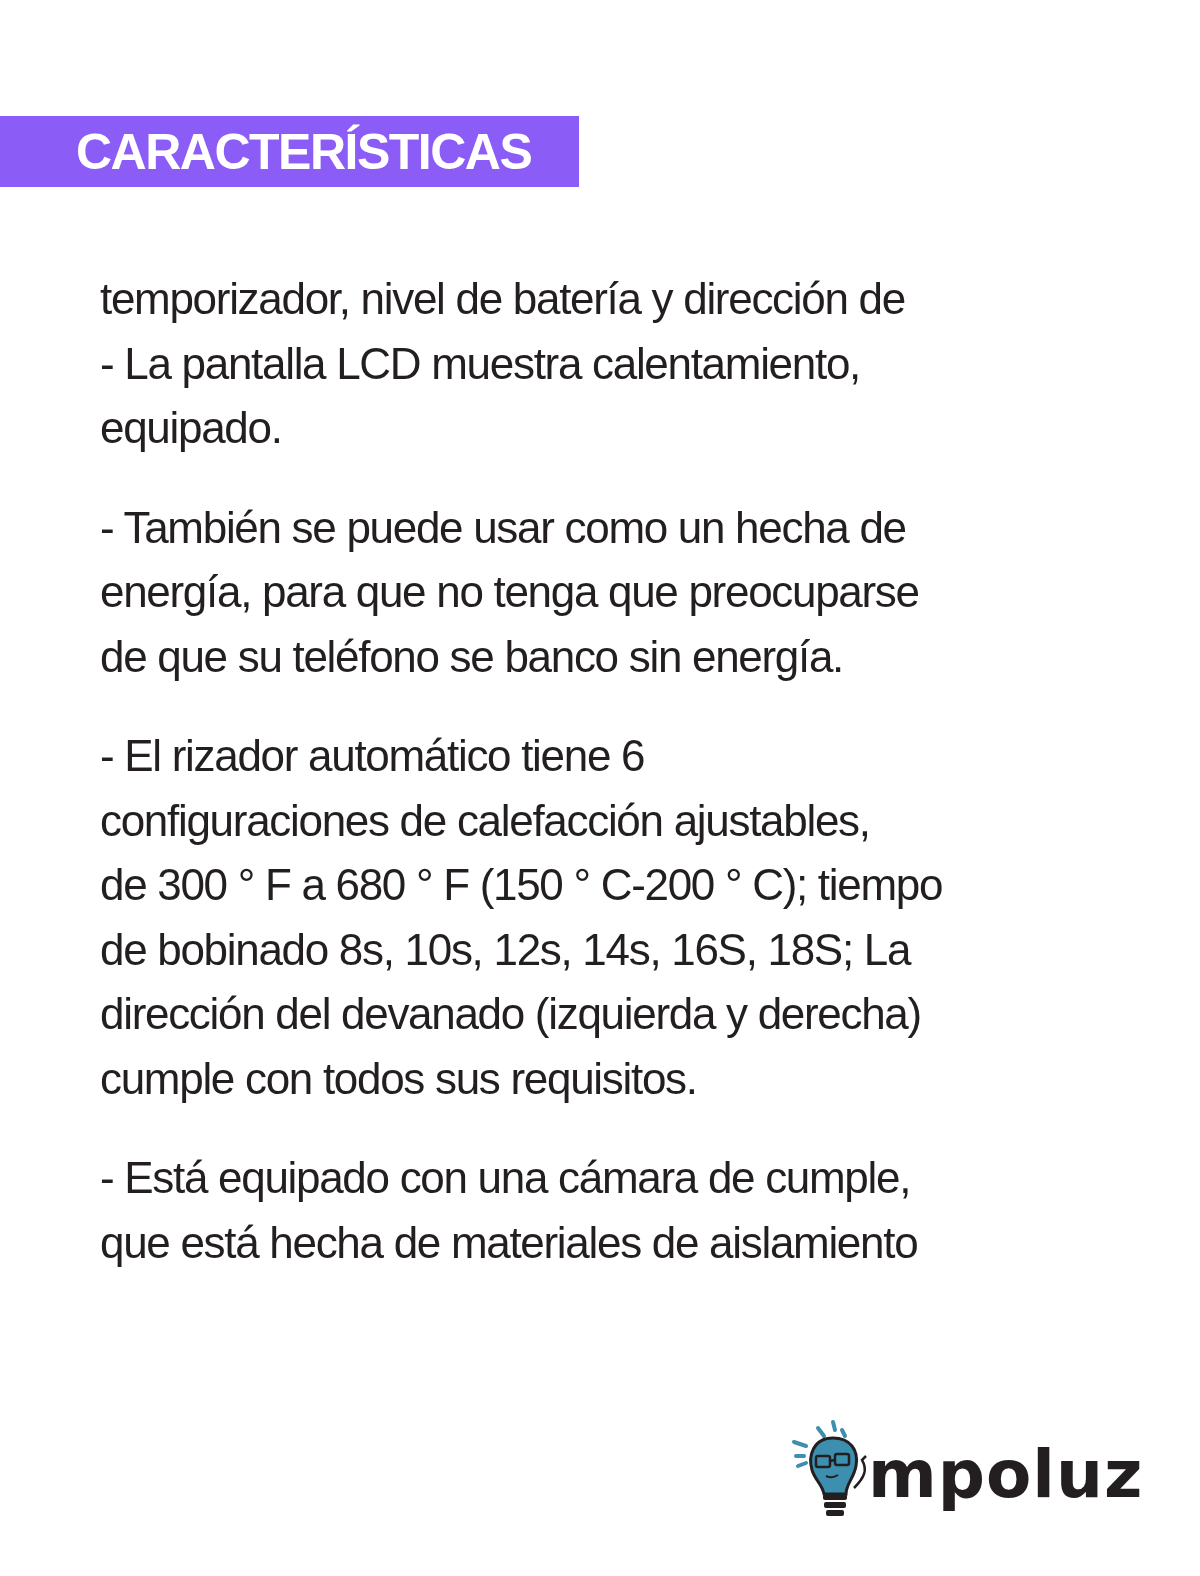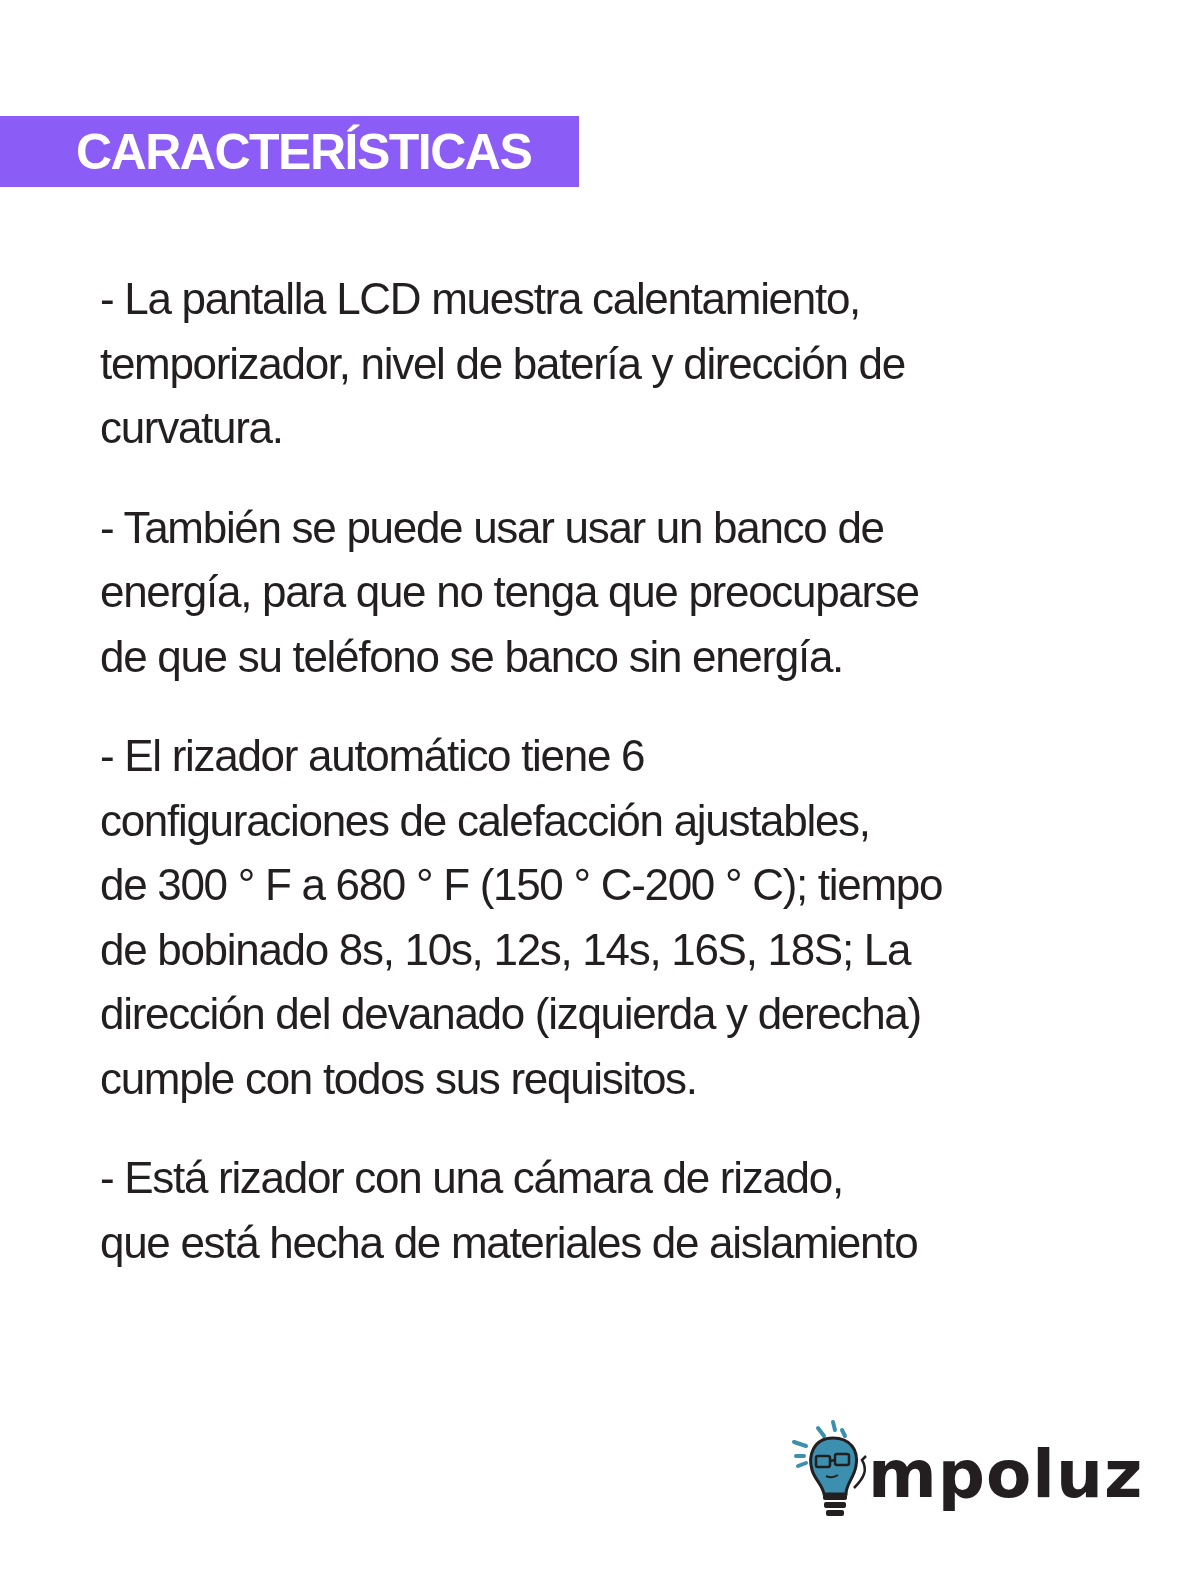--- a/index.html
+++ b/index.html
@@ -47,39 +47,39 @@
   </style>
 </head>
 <body>
 
 <div class="banner">
   <div class="banner-title">CARACTERÍSTICAS</div>
 </div>
 
 <div class="content">
   <p class="para">
+    <span class="line">temporizador, nivel de batería y dirección de</span>
     <span class="line">- La pantalla LCD muestra calentamiento,</span>
-    <span class="line">temporizador, nivel de batería y dirección de</span>
-    <span class="line">curvatura.</span>
+    <span class="line">equipado.</span>
   </p>
   <p class="para">
-    <span class="line">- También se puede usar usar un banco de</span>
+    <span class="line">- También se puede usar como un hecha de</span>
     <span class="line">energía, para que no tenga que preocuparse</span>
     <span class="line">de que su teléfono se banco sin energía.</span>
   </p>
   <p class="para">
     <span class="line">- El rizador automático tiene 6</span>
     <span class="line">configuraciones de calefacción ajustables,</span>
     <span class="line">de 300 ° F a 680 ° F (150 ° C-200 ° C); tiempo</span>
     <span class="line">de bobinado 8s, 10s, 12s, 14s, 16S, 18S; La</span>
     <span class="line">dirección del devanado (izquierda y derecha)</span>
     <span class="line">cumple con todos sus requisitos.</span>
   </p>
   <p class="para">
-    <span class="line">- Está rizador con una cámara de rizado,</span>
+    <span class="line">- Está equipado con una cámara de cumple,</span>
     <span class="line">que está hecha de materiales de aislamiento</span>
   </p>
 </div>
 
 <div class="logo">
   <svg width="100" height="105" viewBox="0 0 100 105">
 
     <g stroke="#3d8fb0" stroke-width="4" stroke-linecap="round" fill="none">
       <line x1="45" y1="4" x2="47" y2="12"></line>
       <line x1="30" y1="10" x2="36" y2="18"></line>

